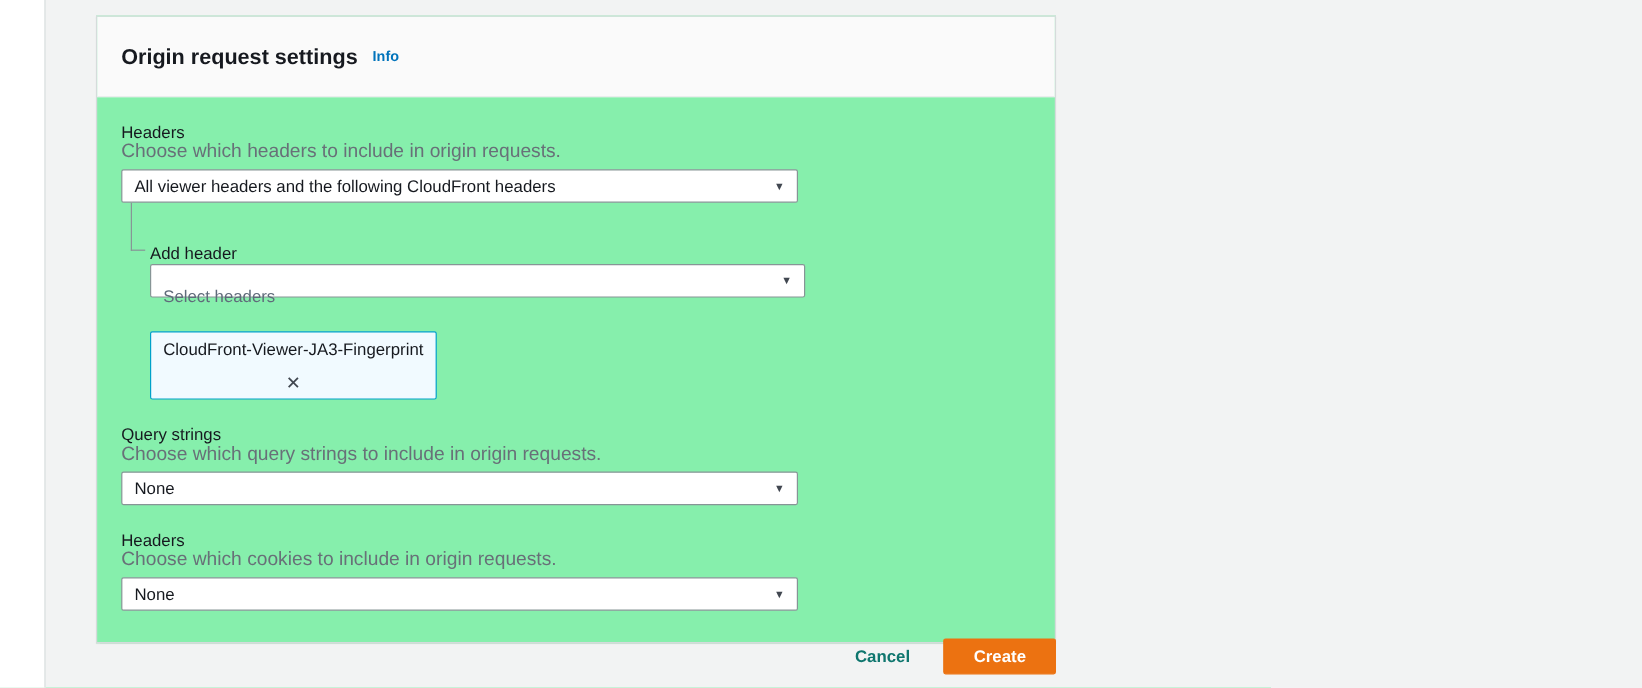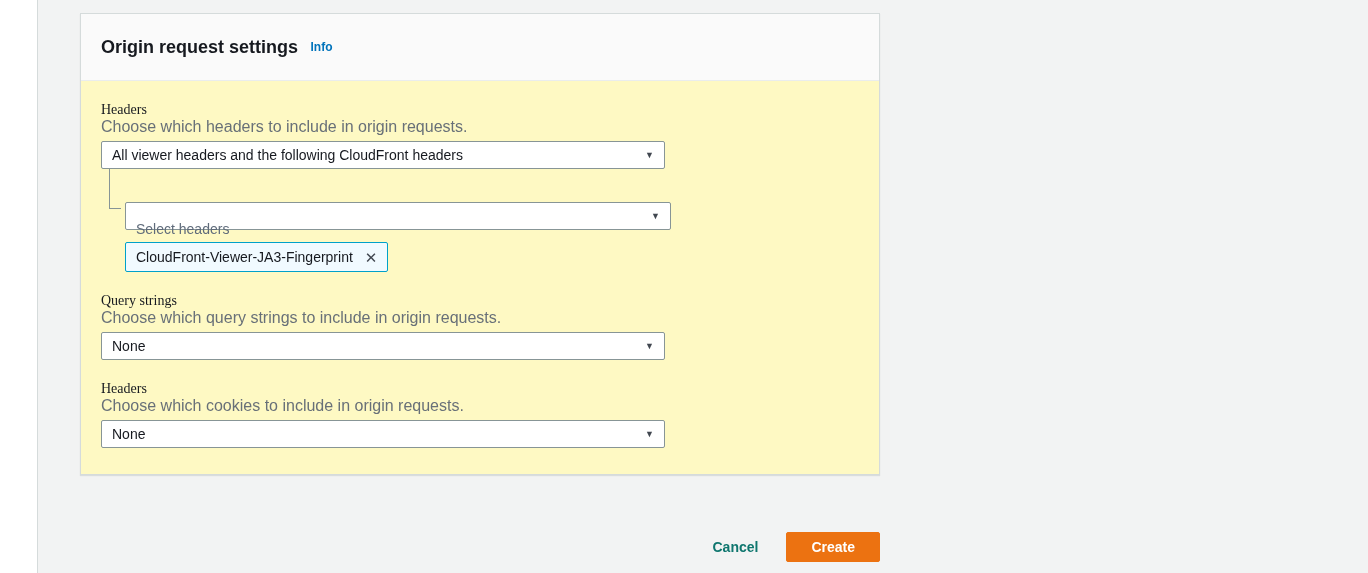--- a/index.html
+++ b/index.html
@@ -15,21 +15,21 @@
     position: absolute;
     left: 0; top: 0;
     width: 38px; height: 573px;
     background: #ffffff;
     border-right: 1px solid #d5dbdb;
   }
   .card {
     position: absolute;
     left: 80px; top: 13px;
     width: 800px;
-    background: #fef9c3;
+    background: #86efac;
     border: 1px solid #d5dbdb;
     box-shadow: 0 1px 1px 0 rgba(0,28,36,0.10);
   }
   .card-header {
     background: #fafafa;
     border-bottom: 1px solid #eaeded;
     padding: 22px 20px;
   }
   .card-title {
     display: inline;
@@ -46,21 +46,20 @@
     color: #0073bb;
     text-decoration: none;
     vertical-align: 2px;
     cursor: pointer;
   }
   .card-body { padding: 20px 20px 26px 20px; }
   .field-label {
     font-size: 14px;
     line-height: 18px;
     color: #16191f;
-    font-family: Liberation Serif, serif;
   }
   .field-desc {
     font-size: 16px;
     line-height: 16px;
     color: #687078;
     margin-bottom: 6px;
   }
   .select {
     width: 564px;
     height: 28px;
@@ -96,28 +95,29 @@
     left: -16px; top: 0;
     width: 12px; height: 40px;
     border-left: 1px solid #879596;
     border-bottom: 1px solid #879596;
   }
   .nested .select { width: 546px; }
   .token {
     display: inline-flex;
     align-items: center;
     gap: 12px;
-    margin-top: 12px;
+    margin-top: 28px;
     border: 1px solid #00a1c9;
     background: #f1faff;
     border-radius: 2px;
     padding: 5px 10px;
     font-size: 14px;
     line-height: 18px;
     color: #16191f;
+    flex-direction: column;
   }
   .token-x {
     color: #414750;
     font-size: 15px;
     line-height: 15px;
     cursor: pointer;
     background: none;
     border: none;
     padding: 0;
   }
@@ -171,20 +171,21 @@
       <div class="field-label">Headers</div>
       <div class="field-desc">Choose which headers to include in origin requests.</div>
       <div class="select">
         <span>All viewer headers and the following CloudFront headers</span>
         <span class="arrow">▼</span>
       </div>
     </div>
 
     <div class="nested">
       <div class="l-connector"></div>
+      <div class="field-label">Add header</div>
       <div class="select">
         <span class="placeholder">Select headers</span>
         <span class="arrow">▼</span>
       </div>
       <div>
         <span class="token">
           <span>CloudFront-Viewer-JA3-Fingerprint</span>
           <button class="token-x">✕</button>
         </span>
       </div>

